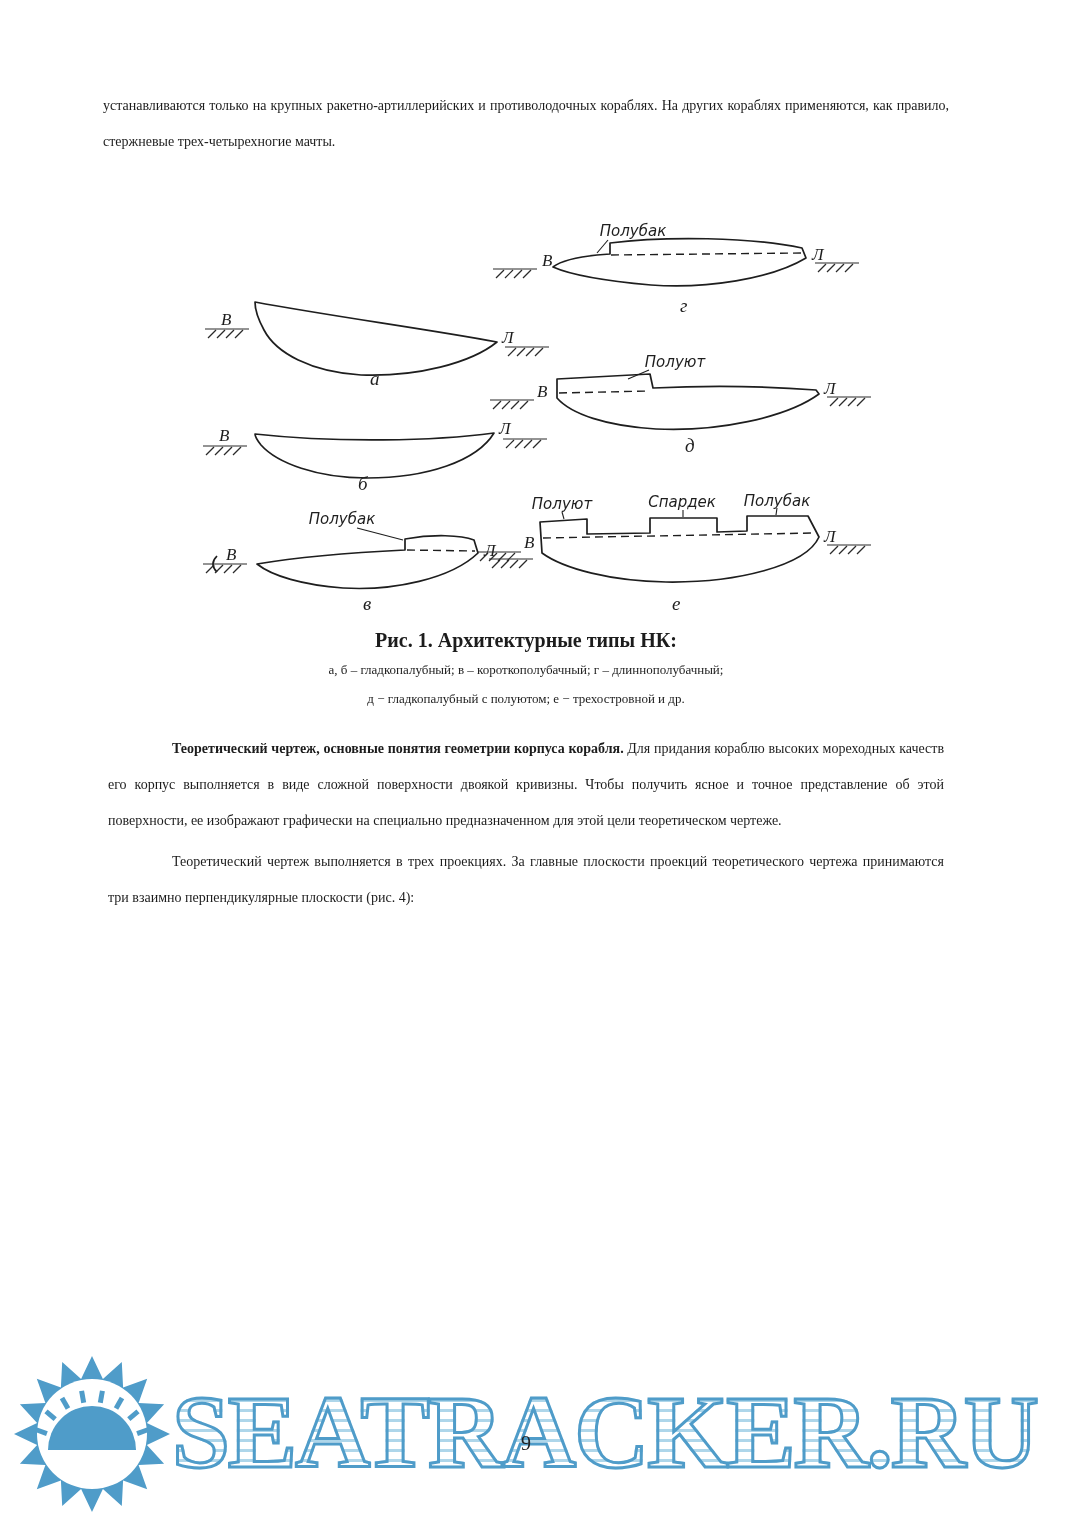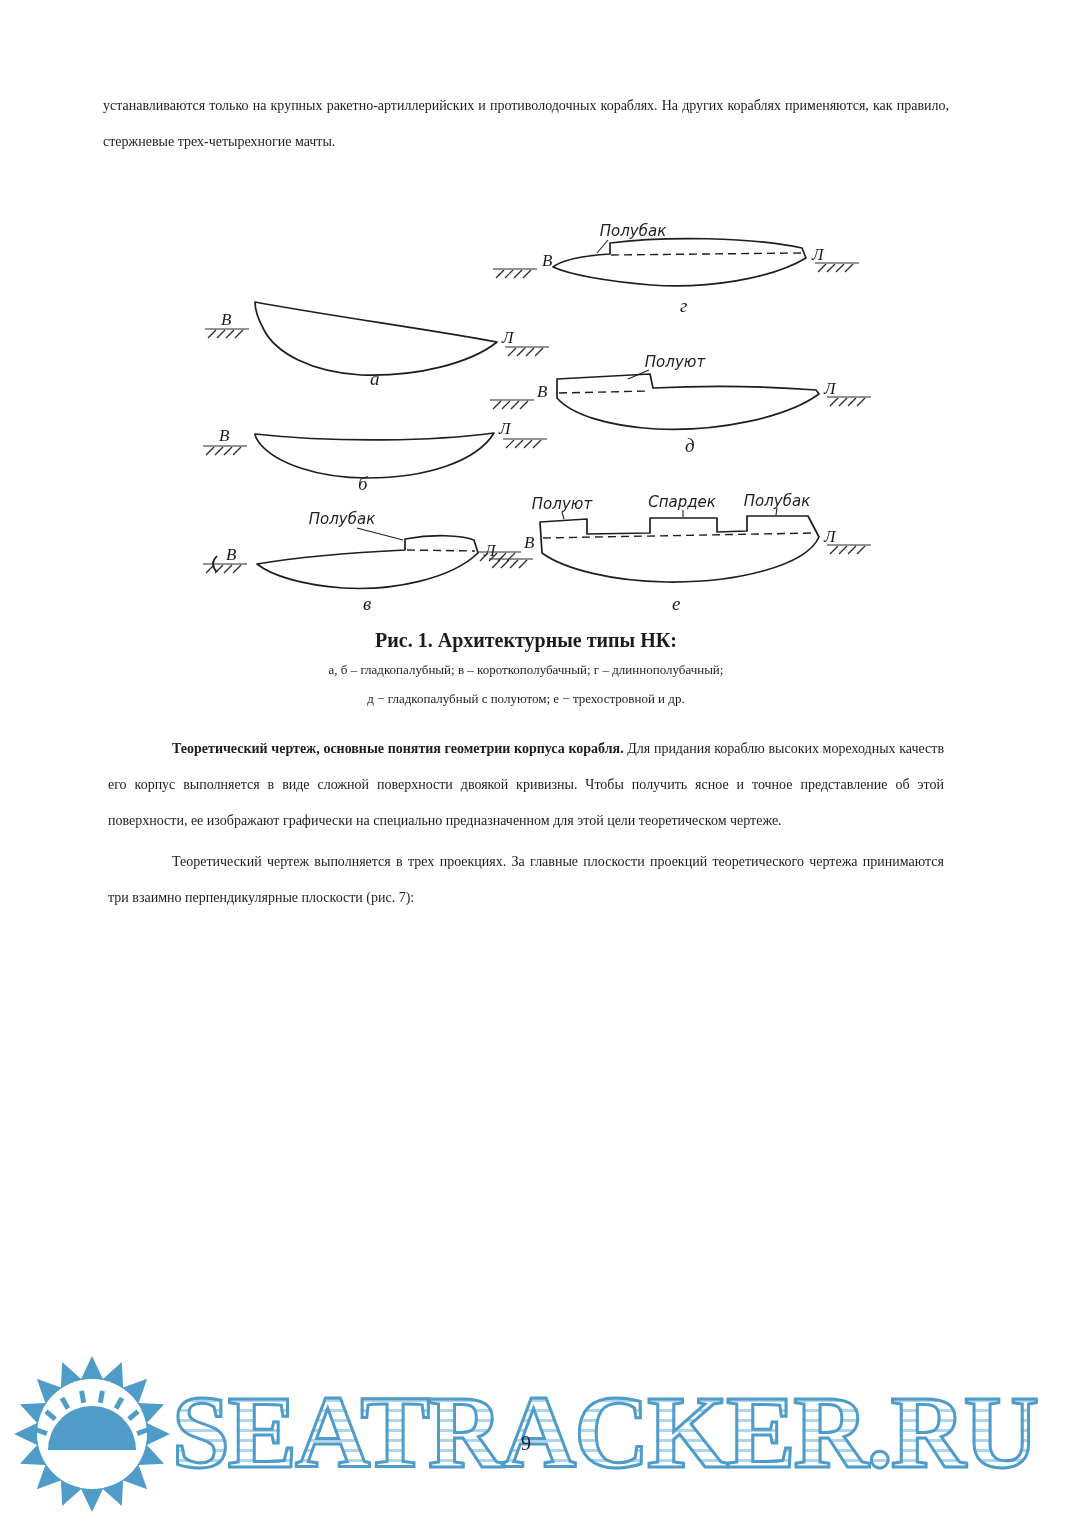--- a/index.html
+++ b/index.html
@@ -136,21 +136,21 @@
 </div>
 
 <div id="caption">
   <div class="cap1">Рис. 1. Архитектурные типы НК:</div>
   <div class="cap2">а, б – гладкопалубный; в – короткополубачный; г – длиннополубачный;</div>
   <div class="cap2">д − гладкопалубный с полуютом; е − трехостровной и др.</div>
 </div>
 
 <div class="textblock" id="body-text">
   <p class="indent"><span class="bold">Теоретический чертеж, основные понятия геометрии корпуса корабля.</span><span> Для придания кораблю высоких мореходных качеств его корпус выполняется в виде сложной поверхности двоякой кривизны. Чтобы получить ясное и точное представление об этой поверхности, ее изображают графически на специально предназначенном для этой цели теоретическом чертеже.</span></p>
-  <p class="indent">Теоретический чертеж выполняется в трех проекциях. За главные плоскости проекций теоретического чертежа принимаются три взаимно перпендикулярные плоскости (рис. 7):</p>
+  <p class="indent">Теоретический чертеж выполняется в трех проекциях. За главные плоскости проекций теоретического чертежа принимаются три взаимно перпендикулярные плоскости (рис. 4):</p>
 </div>
 
 <div id="page-number">9</div>
 
 <div id="watermark">
   <svg id="sun-svg" width="180" height="168" viewBox="0 0 180 168">
     <polygon id="sun-star" fill="#4f9cc9" points="88.0,2.0 98.9,25.1 117.8,7.9 119.1,33.4 143.2,24.8 134.6,48.9 160.1,50.2 142.9,69.1 166.0,80.0 142.9,90.9 160.1,109.8 134.6,111.1 143.2,135.2 119.1,126.6 117.8,152.1 98.9,134.9 88.0,158.0 77.1,134.9 58.2,152.1 56.9,126.6 32.8,135.2 41.4,111.1 15.9,109.8 33.1,90.9 10.0,80.0 33.1,69.1 15.9,50.2 41.4,48.9 32.8,24.8 56.9,33.4 58.2,7.9 77.1,25.1"></polygon>
     <circle cx="88" cy="80" r="55" fill="#ffffff"></circle>
     <path d="M44,96 A44,44 0 0 1 132,96 Z" fill="#4f9cc9"></path>
     <g id="sun-rays" stroke="#4f9cc9" stroke-width="5">

